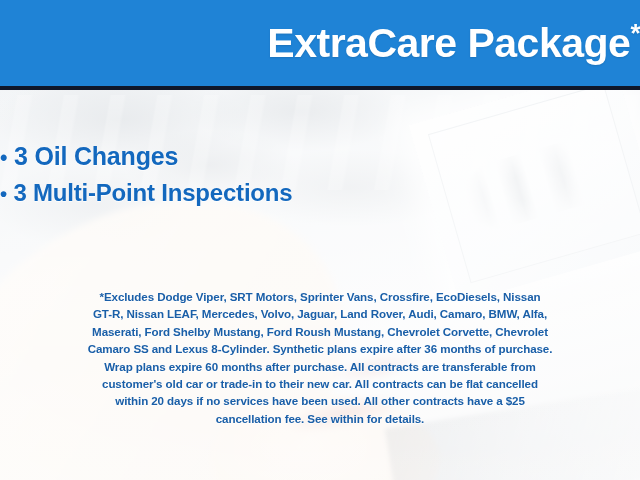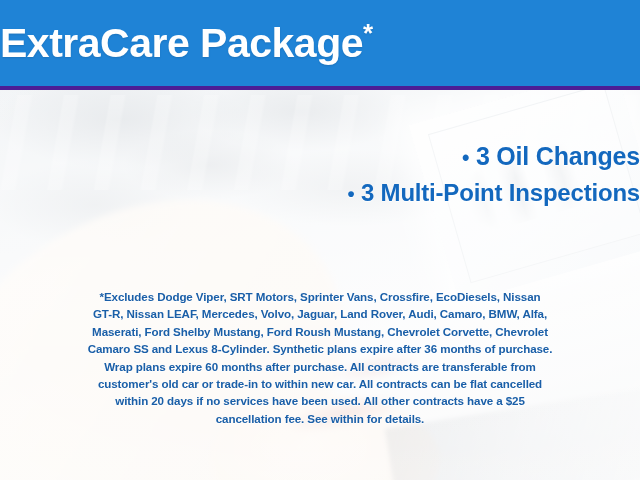--- a/index.html
+++ b/index.html
@@ -134,25 +134,25 @@
     background: radial-gradient(ellipse 120% 100% at 50% 45%, rgba(255,255,255,0) 40%, rgba(255,255,255,0.55) 100%);
   }
 
   
   .banner {
     position: absolute;
     left: 0; top: 0;
     width: 640px;
     height: 90px;
     background: #1F83D6;
-    border-bottom: 4px solid #4c1d95;
+    border-bottom: 4px solid #0f172a;
     box-sizing: border-box;
     display: flex;
     align-items: center;
-    justify-content: flex-start;
+    justify-content: flex-end;
   }
   .banner-title {
     color: #ffffff;
     font-size: 41px;
     font-weight: bold;
     letter-spacing: -0.5px;
     line-height: 1;
     text-shadow: 0 1px 2px rgba(0,0,0,0.12);
     white-space: nowrap;
   }
@@ -160,21 +160,21 @@
     font-size: 26px;
     vertical-align: super;
     line-height: 0;
   }
 
   
   .bullets {
     position: absolute;
     left: 0; right: 0;
     top: 140px;
-    text-align: right;
+    text-align: left;
     color: #1368BE;
   }
   .bullet-line {
     font-weight: bold;
     letter-spacing: -0.2px;
     white-space: nowrap;
     text-shadow: 0 1px 1px rgba(255,255,255,0.85);
   }
   .bullet-line .dot { font-size: 0.85em; }
   .bullet-1 { font-size: 25px; line-height: 32px; }
@@ -233,18 +233,18 @@
       <span>3 Multi-Point Inspections</span>
     </div>
   </div>
 
   <div class="fineprint">
     <p>*Excludes Dodge Viper, SRT Motors, Sprinter Vans, Crossfire, EcoDiesels, Nissan</p>
     <p>GT-R, Nissan LEAF, Mercedes, Volvo, Jaguar, Land Rover, Audi, Camaro, BMW, Alfa,</p>
     <p>Maserati, Ford Shelby Mustang, Ford Roush Mustang, Chevrolet Corvette, Chevrolet</p>
     <p>Camaro SS and Lexus 8-Cylinder. Synthetic plans expire after 36 months of purchase.</p>
     <p>Wrap plans expire 60 months after purchase. All contracts are transferable from</p>
-    <p>customer's old car or trade-in to within new car. All contracts can be flat cancelled</p>
+    <p>customer's old car or trade-in to their new car. All contracts can be flat cancelled</p>
     <p>within 20 days if no services have been used. All other contracts have a $25</p>
     <p>cancellation fee. See within for details.</p>
   </div>
 
 </div>
 
 </body></html>

